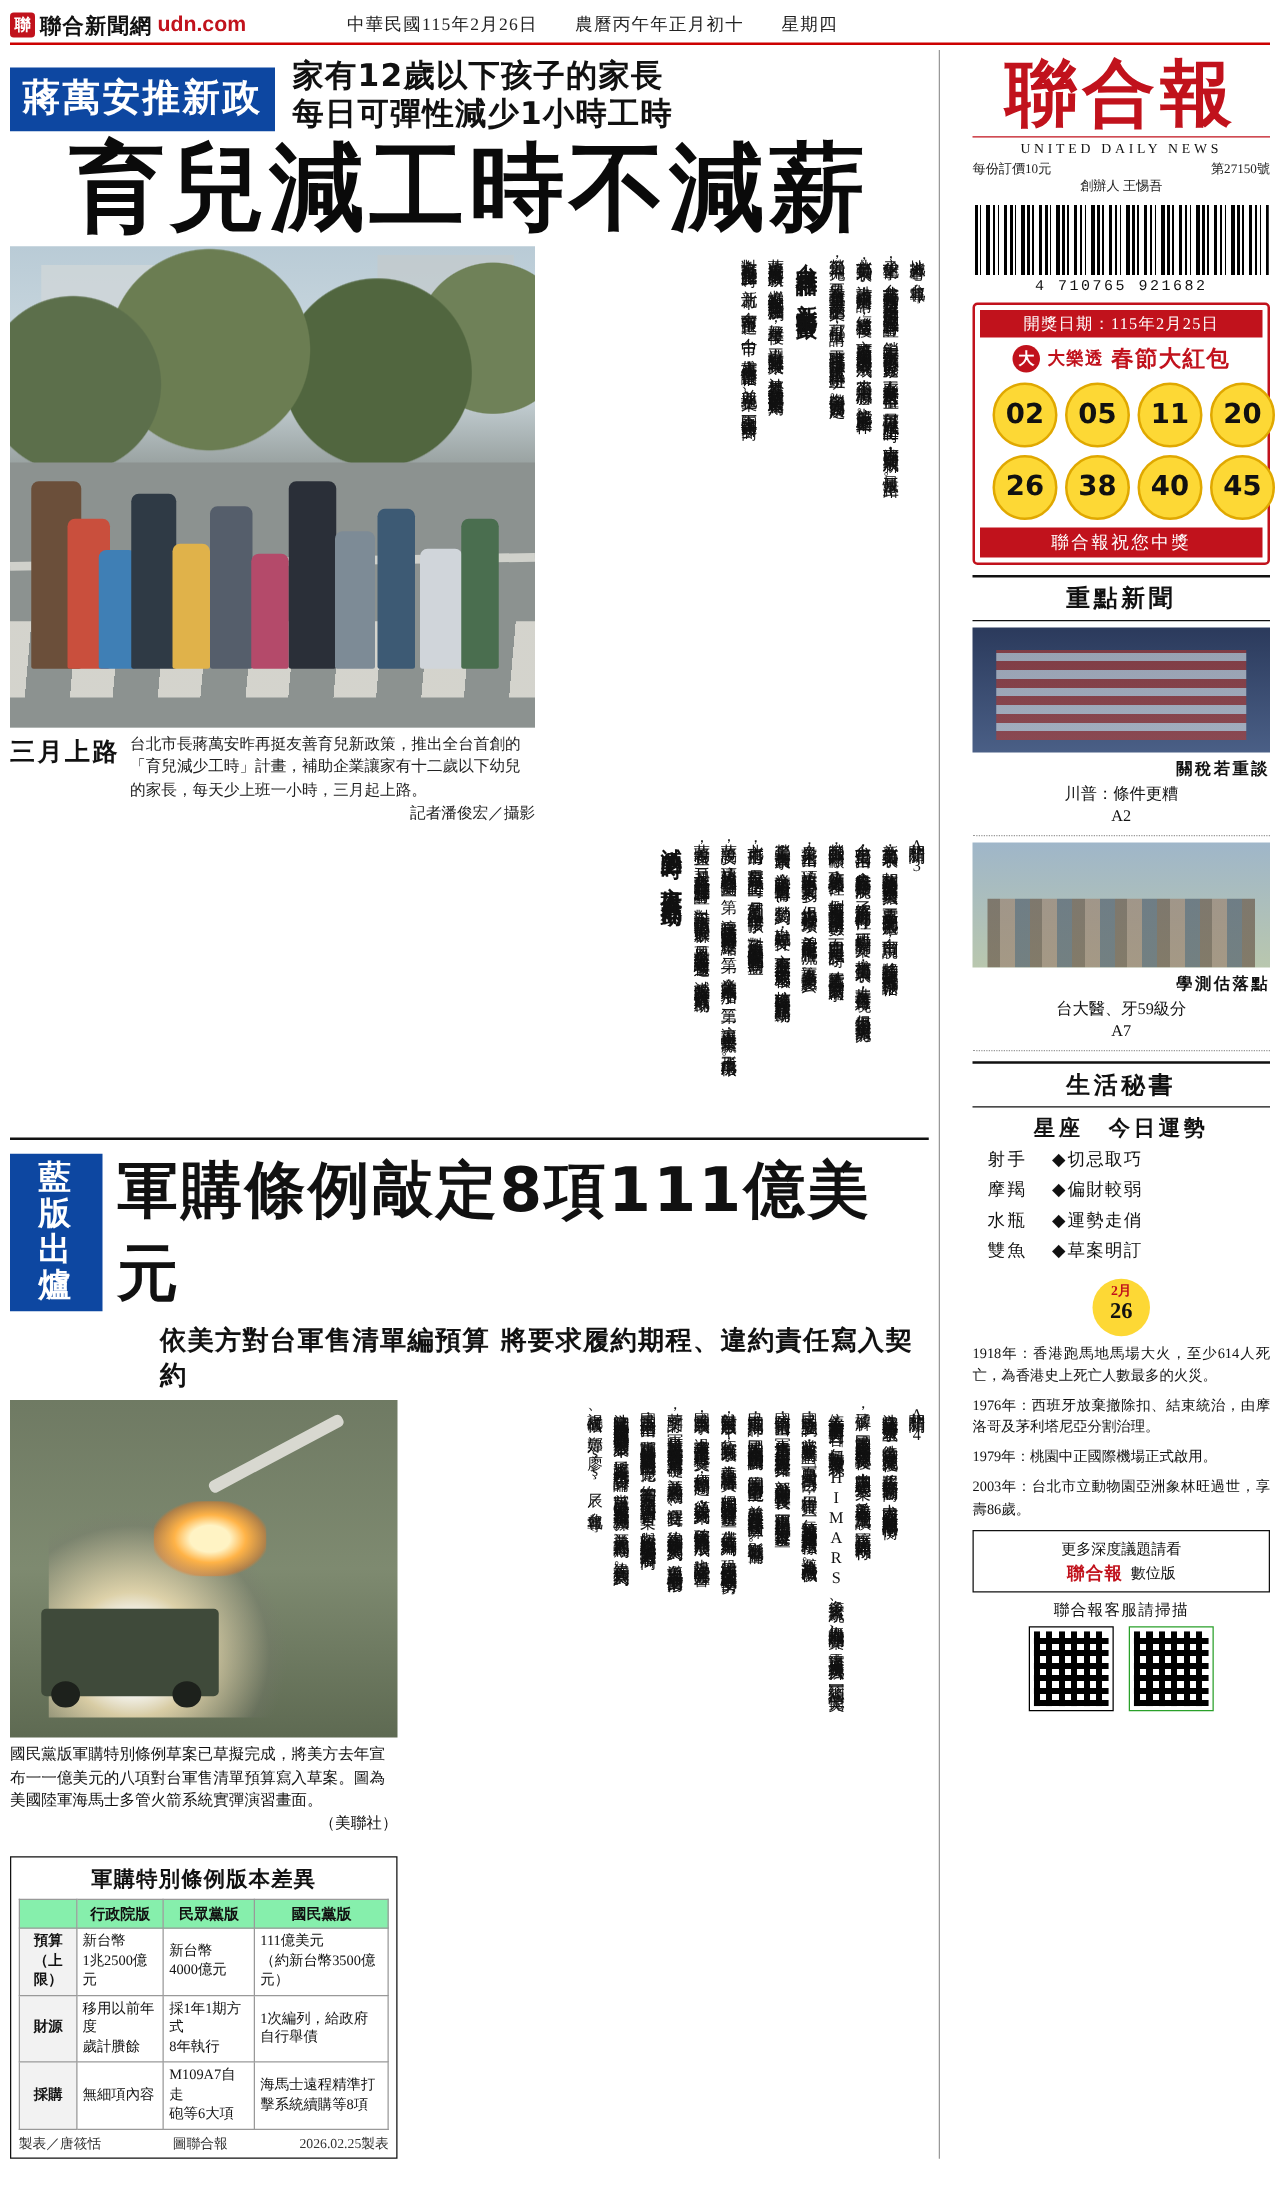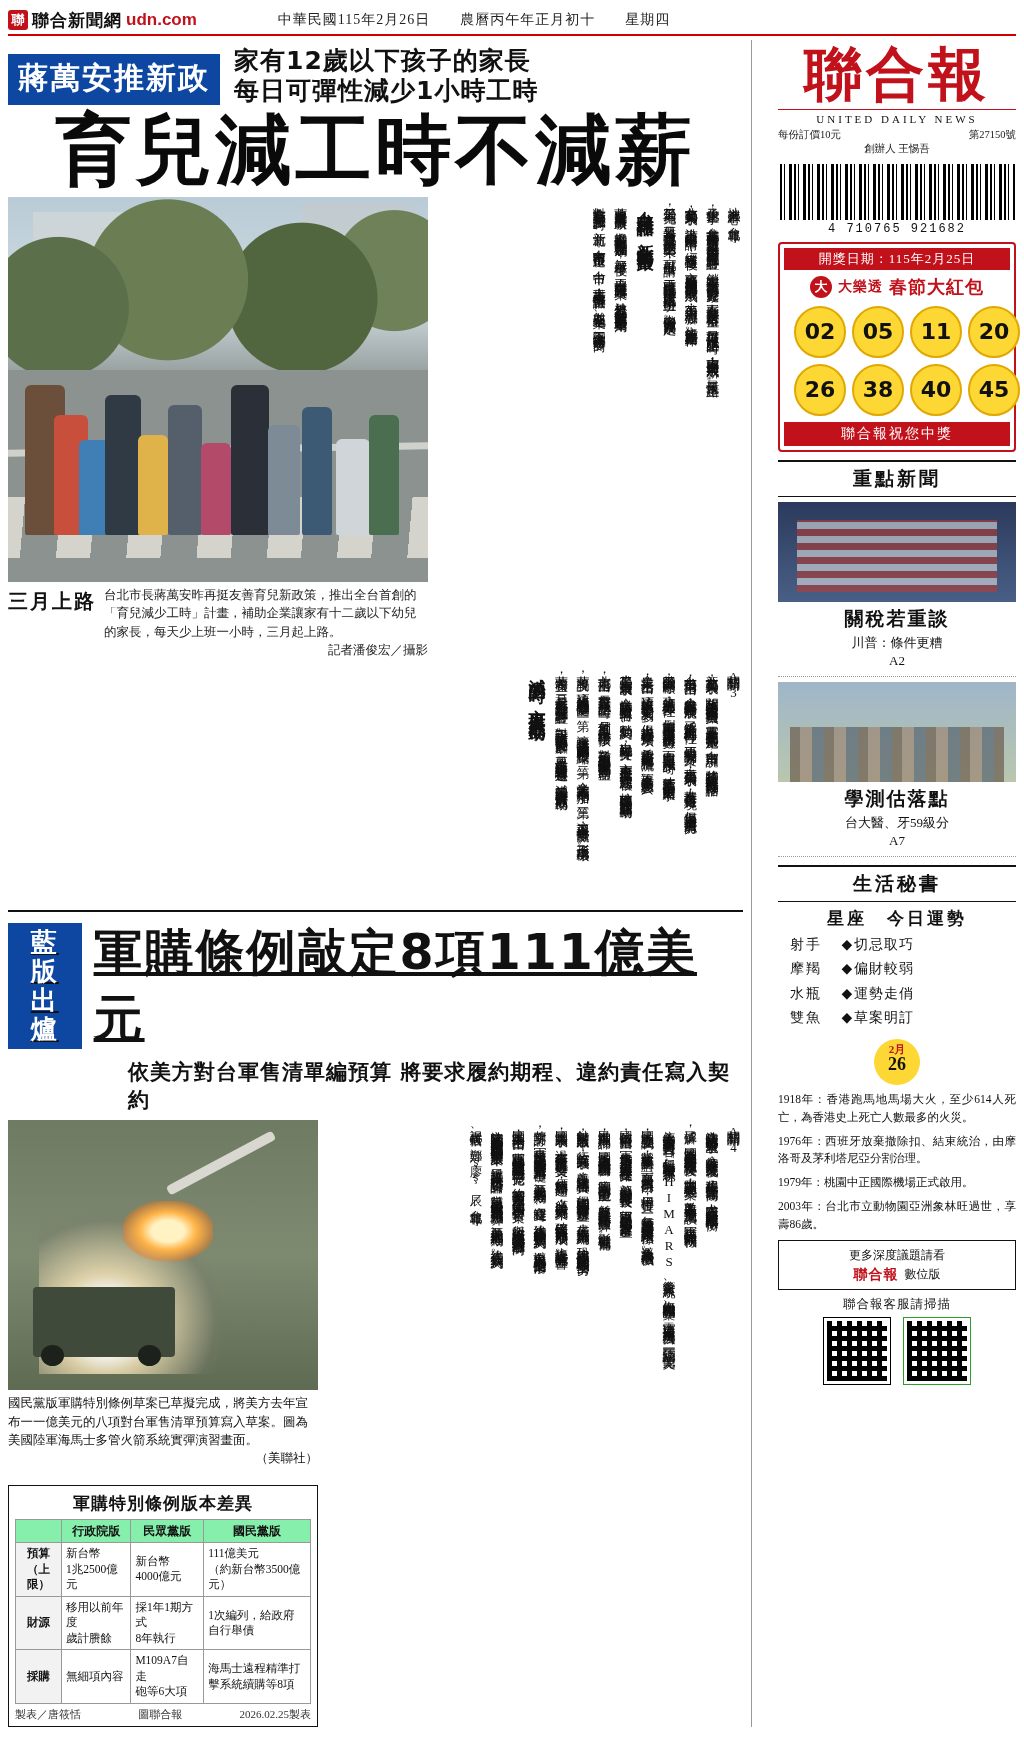--- a/index.html
+++ b/index.html
@@ -80,21 +80,21 @@
   }
   .vcol.hd2 { font-size:17px; font-weight:bold; letter-spacing:2px; }
   .vcol.small { font-size:12.5px; }
   .vcol.rel { font-size:13px; color:#111; }
 
   .lower-v { display:flex; flex-direction:row-reverse; gap:2px; margin-top:6px; height:235px; }
   .lower-v .vcol { height:235px; }
 
   
   .story2 { margin-top:10px; border-top:2px solid #111; padding-top:8px; }
-  .s2head { display:flex; align-items:center; gap:12px;text-decoration:underline; }
+  .s2head { display:flex; align-items:center; gap:12px; }
   .s2kicker { background:#0d47a1; color:#fff; font-weight:bold; font-size:26px; line-height:1.12;
               padding:5px 9px; text-align:center; font-family:"DejaVu Sans", sans-serif; letter-spacing:2px;}
   .s2title { font-size:49px; font-weight:bold; letter-spacing:2px; font-family:"DejaVu Sans", sans-serif; }
   .s2sub { font-size:21px; font-weight:bold; letter-spacing:1px; margin:6px 0 6px 120px;
            font-family:"DejaVu Sans", sans-serif;}
 
   .s2body { display:flex; gap:8px; }
   .photo2 { width:310px; }
   .p2img { width:310px; height:270px; position:relative; overflow:hidden;
            background:linear-gradient(#6f7a63 0%, #7e8a70 50%, #5e6a52 100%); }
@@ -150,21 +150,21 @@
            font-weight:bold; letter-spacing:3px; padding:4px 0; margin-top:8px;
            font-family:"DejaVu Sans", sans-serif;}
   .news-item { text-align:center; padding:5px 0 7px; border-bottom:1px dotted #999;}
   .ni-img { width:100%; height:100px; margin-bottom:4px; position:relative; overflow:hidden; }
   .ni-img.a { background:linear-gradient(#2b3a5c,#4a5f86); }
   .ni-img.a:after{content:"";position:absolute;inset:18% 8% 10% 8%;background:
      repeating-linear-gradient(0deg,#c0392b 0 7px,#ecf0f1 7px 14px); opacity:.55;}
   .ni-img.b { background:linear-gradient(#9fb6c9,#b9c7ae); }
   .ni-img.b:after{content:"";position:absolute;left:5%;right:5%;bottom:0;height:55%;
      background:repeating-linear-gradient(90deg,#6b5a4b 0 10px,#9c8573 10px 22px,#55626e 22px 34px); opacity:.7;}
-  .ni-title { font-size:19px; font-weight:bold; letter-spacing:2px; font-family:"DejaVu Sans", sans-serif;}
+  .ni-title { font-size:13px; font-weight:bold; letter-spacing:2px; font-family:"DejaVu Sans", sans-serif;text-align:right;}
   .ni-sub { font-size:13px; margin-top:2px;}
   .ni-page { font-size:13px; margin-top:1px;}
 
   .horo-h { text-align:center; font-size:17px; font-weight:bold; letter-spacing:3px; padding:5px 0 3px;
             font-family:"DejaVu Sans", sans-serif;}
   .horo-list { font-size:14px; line-height:1.75; padding:0 12px 6px;}
   .horo-row { display:flex; }
   .horo-sign { width:50px; letter-spacing:2px;}
   .horo-dot { width:14px; text-align:center; }
   .horo-txt { flex:1; letter-spacing:1px;}

